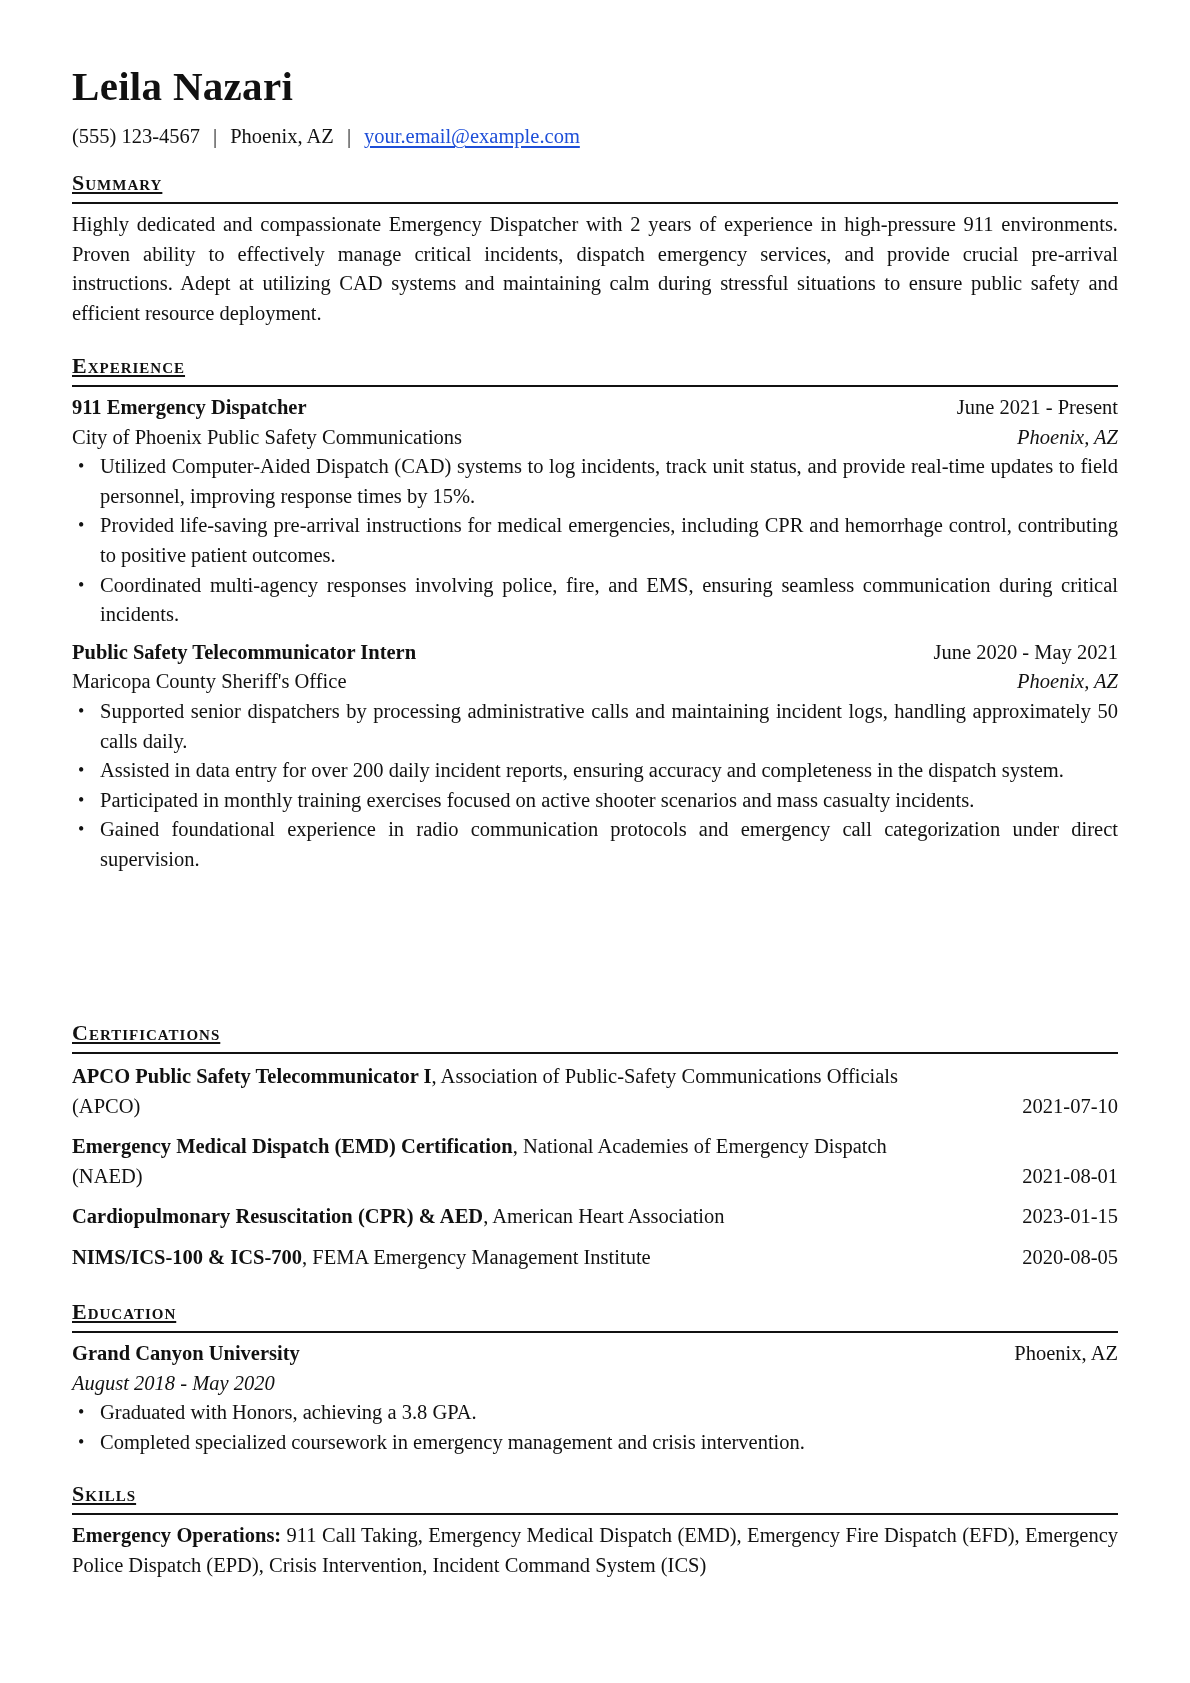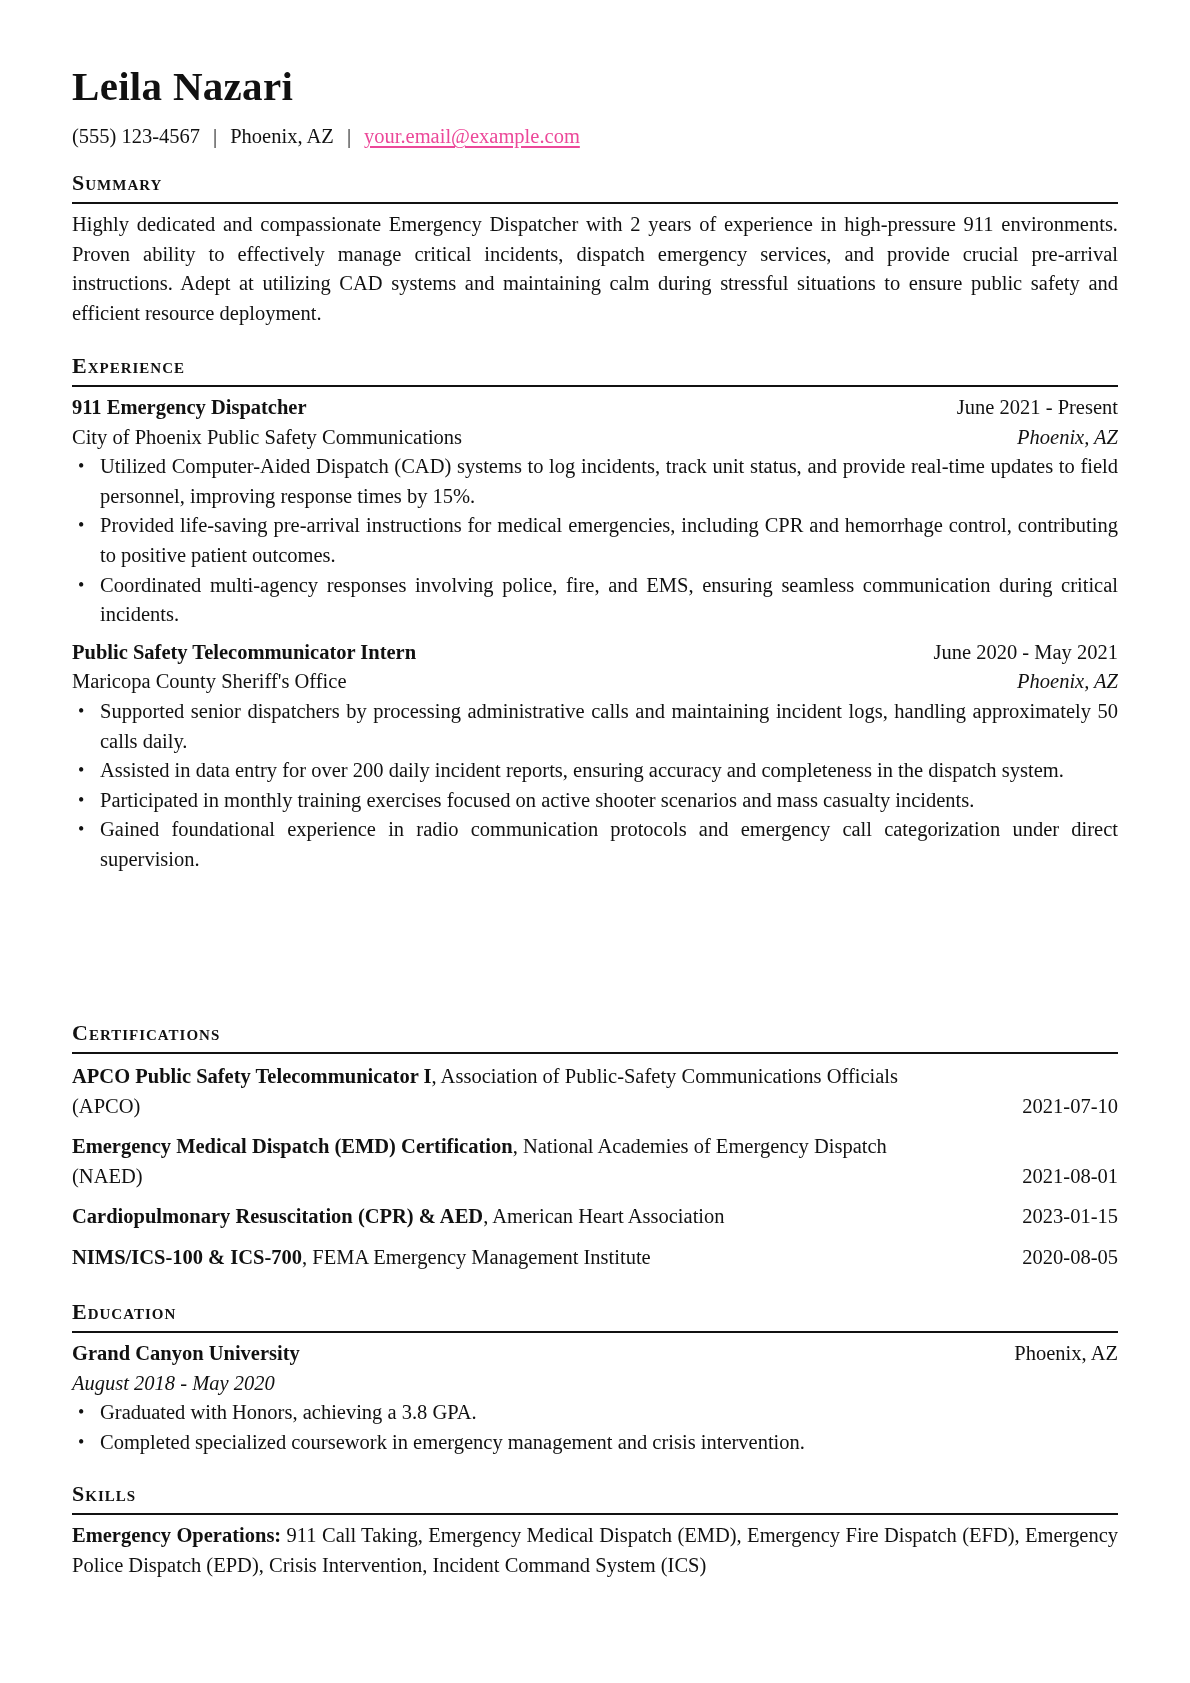--- a/index.html
+++ b/index.html
@@ -8,25 +8,25 @@
     font-family: "Liberation Serif", "DejaVu Serif", serif;
     color: #111111; font-size: 20.5px;
   }
   .page { position: absolute; left: 72px; top: 0; width: 1046px; }
   .name {
     position: absolute; top: 62px; left: 0;
     font-size: 41px; font-weight: bold; letter-spacing: 0.3px; line-height: 48px;
   }
   .contact { position: absolute; top: 122px; left: 0; line-height: 28px; white-space: nowrap; }
   .contact .sep { margin: 0 13px; }
-  .contact a { color: #ec4899; text-decoration: underline; text-underline-offset: 3px; }
+  .contact a { color: #1d4ed8; text-decoration: underline; text-underline-offset: 3px; }
   .section { position: absolute; left: 0; width: 1046px; }
   .sec-title {
     font-size: 22px; font-weight: bold; font-variant: small-caps; letter-spacing: 1px;
-    line-height: 26px; height: 26px;
+    line-height: 26px; height: 26px; text-decoration: underline;
   }
   .rule { height: 2px; background: #111111; margin-top: 6px; }
   .row { display: flex; justify-content: space-between; line-height: 29.6px; white-space: nowrap; }
   .bold { font-weight: bold; }
   .ital { font-style: italic; }
   ul { list-style: none; margin: 0; padding: 0; }
   li { position: relative; padding-left: 28px; line-height: 29.6px; text-align: justify; }
   li::before { content: "\2022"; position: absolute; left: 6px; top: 0; font-size: 18px; }
   .para { text-align: justify; line-height: 29.6px; }
   .cert { margin-bottom: 11px; line-height: 29.6px; }

